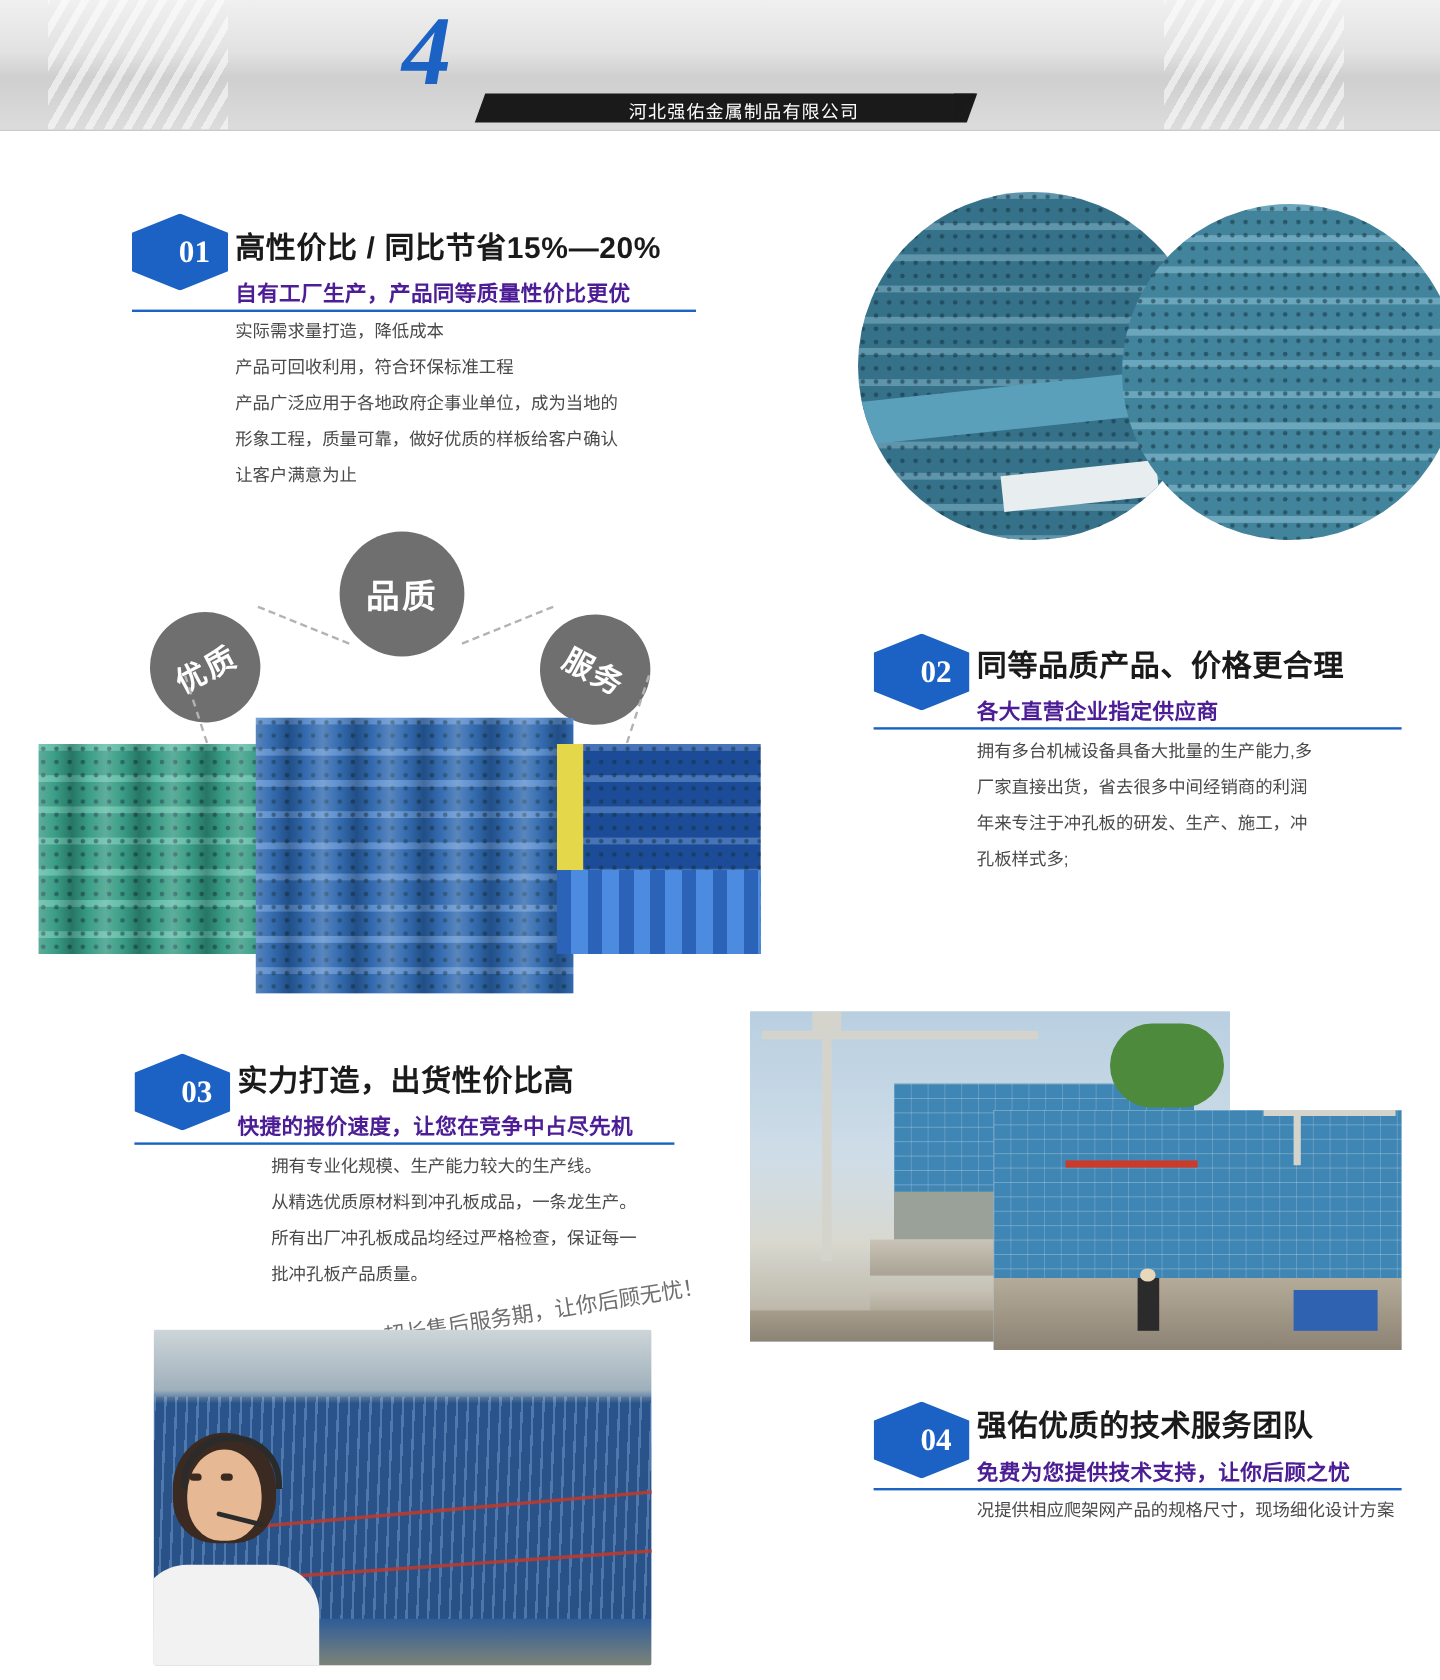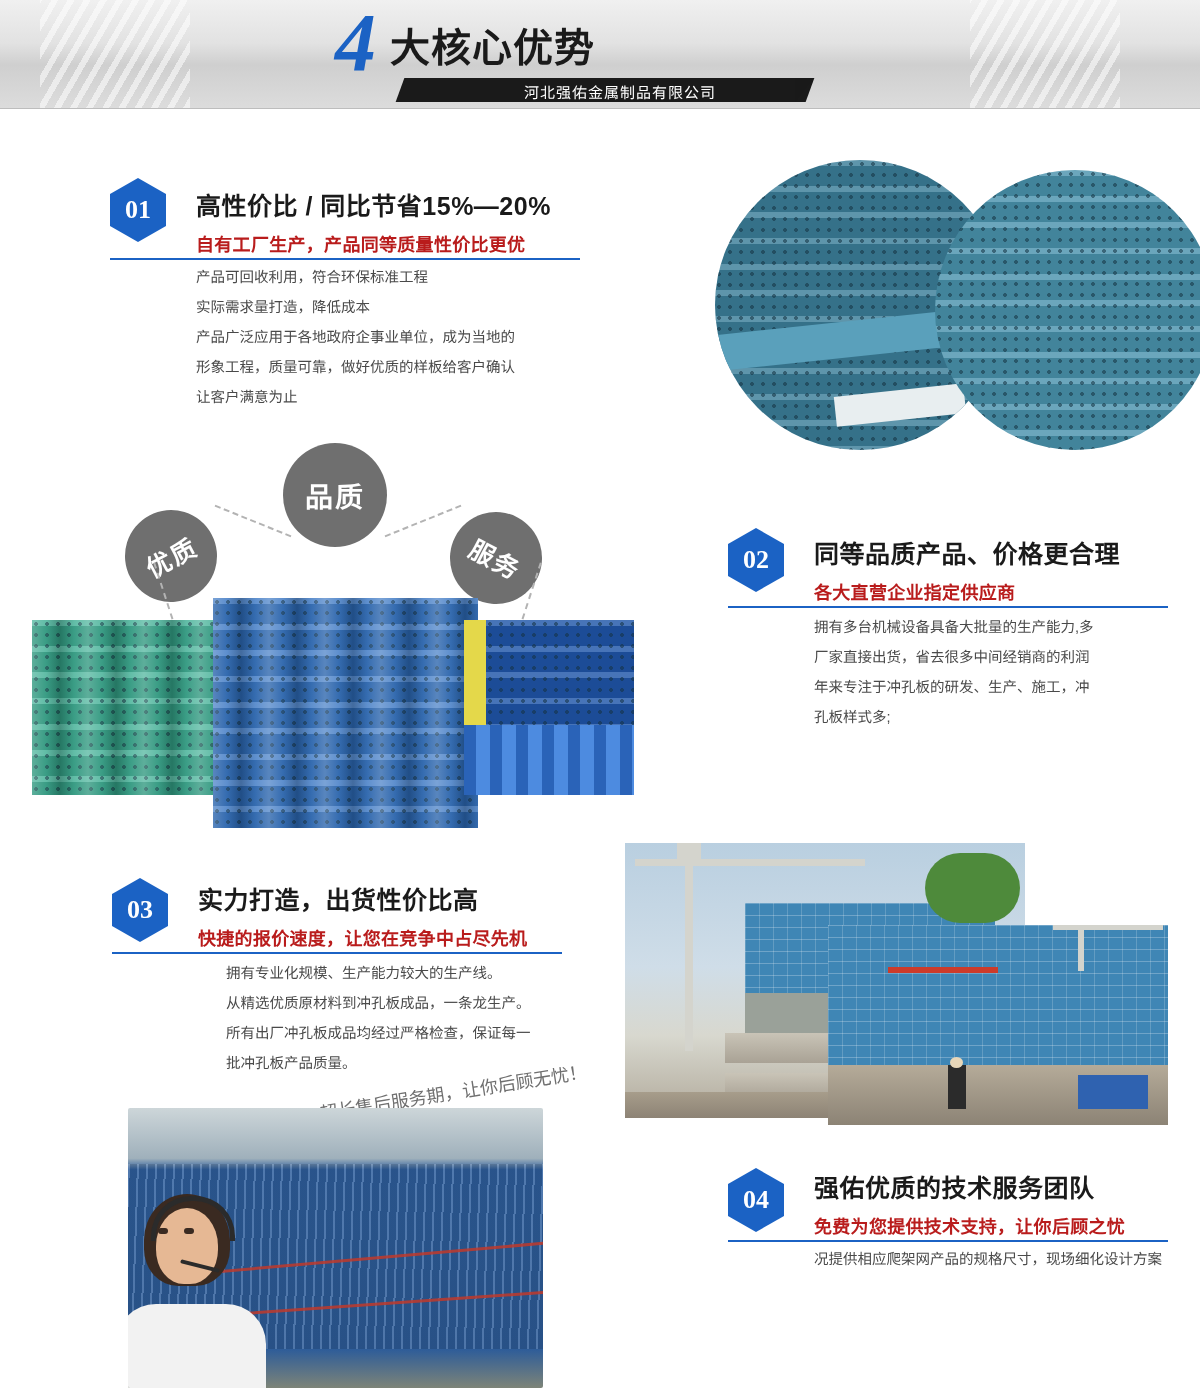--- a/index.html
+++ b/index.html
@@ -109,34 +109,35 @@
     background: #1b62c4;
     clip-path: polygon(50% 0%, 100% 25%, 100% 75%, 50% 100%, 0% 75%, 0% 25%);
     color: #fff;
     font-size: 26px;
     font-weight: bold;
     font-family: "Liberation Serif", "DejaVu Serif", serif;
     display: flex;
     align-items: center;
     justify-content: center;
     letter-spacing: 0px;
+    padding-left: 24px;
   }
   .blk-title {
     position: absolute;
     font-size: 25px;
     font-weight: bold;
     color: #1a1a1a;
     white-space: nowrap;
     letter-spacing: 0.5px;
   }
   .blk-subtitle {
     position: absolute;
     font-size: 18px;
     font-weight: bold;
-    color: #b91c1c;
+    color: #4c1d95;
     white-space: nowrap;
     letter-spacing: 0.3px;
   }
   .blk-underline {
     position: absolute;
     height: 2px;
     background: #1b62c4;
   }
   .blk-body {
     position: absolute;
@@ -312,34 +313,33 @@
   }
 </style>
 </head>
 <body>
 
 <div class="header">
   <div class="header-stripe left"></div>
   <div class="header-stripe right"></div>
   <div class="header-inner">
     <div class="big-number">4</div>
-    <div class="header-title">大核心优势</div>
     <div class="header-ribbon"></div>
     <div class="header-ribbon-tail"></div>
     <div class="header-company">河北强佑金属制品有限公司</div>
   </div>
 </div>
 
 <div class="hexnum" style="left:110px; top:178px;">01</div>
 <div class="blk-title" style="left:196px; top:186px;">高性价比 / 同比节省15%—20%</div>
 <div class="blk-subtitle" style="left:196px; top:230px;">自有工厂生产，产品同等质量性价比更优</div>
 <div class="blk-underline" style="left:110px; top:258px; width:470px;"></div>
 <div class="blk-body" style="left:196px; top:262px;">
+  <div>实际需求量打造，降低成本</div>
   <div>产品可回收利用，符合环保标准工程</div>
-  <div>实际需求量打造，降低成本</div>
   <div>产品广泛应用于各地政府企事业单位，成为当地的</div>
   <div>形象工程，质量可靠，做好优质的样板给客户确认</div>
   <div>让客户满意为止</div>
 </div>
 
 <div class="photo circle" style="left:715px; top:160px; width:290px; height:290px;">
   <div class="perf dark"></div>
   <div style="position:absolute; left:0; top:160px; width:100%; height:36px; background:#5aa0bb; transform:rotate(-6deg);"></div>
   <div style="position:absolute; left:120px; top:230px; width:130px; height:30px; background:#e8eef0; transform:rotate(-6deg);"></div>
 </div>

